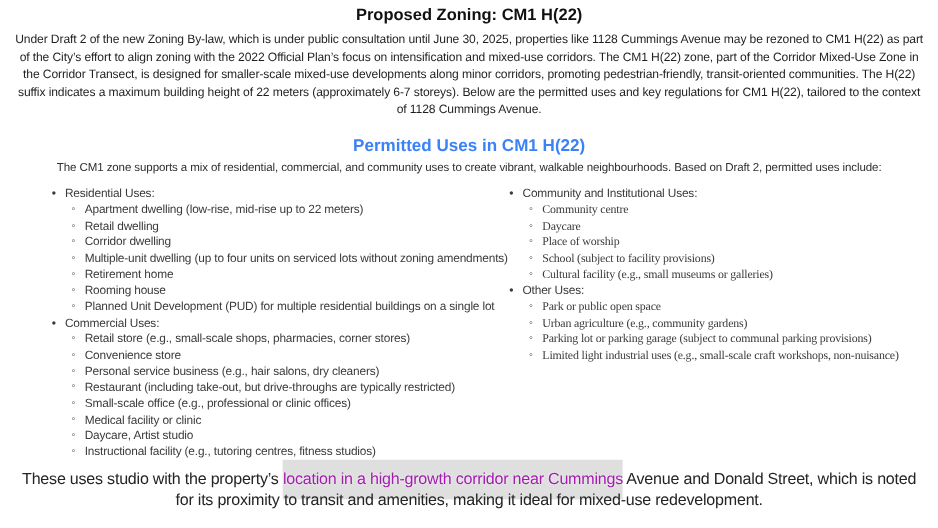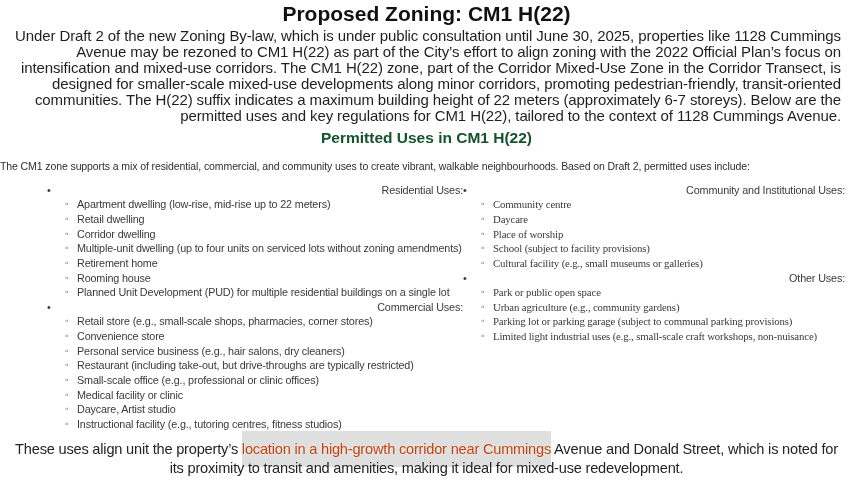--- a/index.html
+++ b/index.html
@@ -7,45 +7,46 @@
   body {
     background: #ffffff;
     font-family: "Liberation Sans", sans-serif;
     color: #1f1f1f;
   }
   .page { width: 853px; height: 480px; position: relative; }
 
   h1.title {
     margin-top: 3px;
     text-align: center;
-    font-size: 21px;
+    font-size: 15px;
     line-height: 22px;
     font-weight: 700;
     color: #111111;
     letter-spacing: 0;
   }
   p.intro {
     margin-top: 3px;
     padding: 0 12px;
-    text-align: right;
-    font-size: 15px;
+    text-align: center;
+    font-size: 11px;
     line-height: 16.1px;
     letter-spacing: -0.1px;
     color: #1f1f1f;
   }
   h2.section-heading {
-    margin-top: 2px;
+    margin-top: 14px;
     text-align: center;
     font-size: 15.5px;
     line-height: 21px;
     font-weight: 700;
-    color: #14532d;
+    color: #3b82f6;
   }
   p.subintro {
-    margin-top: 12px;
+    margin-top: 3px;
+    text-align: center;
     font-size: 10.5px;
     line-height: 13px;
     letter-spacing: -0.1px;
     color: #2e2e2e;
     white-space: nowrap;
   }
 
   .cols {
     display: flex;
     margin-top: 10px;
@@ -63,21 +64,21 @@
     color: #3a3a3a;
   }
   li.group { display: block; }
   .group-row { display: flex; }
   .bullet {
     flex: 0 0 12px;
     width: 12px;
     font-size: 11px;
     color: #3a3a3a;
   }
-  .group-label { flex: 1; text-align: right; }
+  .group-label { flex: 1; }
   ul.sub { list-style: none; margin-left: 18px; }
   li.item { display: flex; }
   .sub-bullet {
     flex: 0 0 12px;
     width: 12px;
     font-size: 10px;
     color: #3a3a3a;
   }
   .item-text { flex: 1; }
   .col-right .item-text { text-align: justify; font-family: Liberation Serif, serif; }
@@ -85,21 +86,21 @@
   p.closing {
     margin-top: 8px;
     padding: 0 10px;
     text-align: center;
     font-size: 14.6px;
     line-height: 19.5px;
     letter-spacing: -0.2px;
     color: #242424;
   }
   .closing .hl {
-    color: #c2410c;
+    color: #a21caf;
     padding: 10px 0;
     text-shadow: 0 0 2px rgba(255,255,255,0.9);
   }
 </style>
 </head>
 <body>
 
 <main class="page">
 
   <h1 class="title">Proposed Zoning: CM1 H(22)</h1>
@@ -238,15 +239,15 @@
             </li>
             <li class="item">
               <span class="sub-bullet">◦</span>
               <span class="item-text">Limited light industrial uses (e.g., small-scale craft workshops, non-nuisance)</span>
             </li>
           </ul>
         </li>
       </ul>
   </div>
 
-  <p class="closing"><span>These uses align unit the property’s </span><span class="hl" style="background: rgba(184, 184, 184, 0.45);">location in a high-growth corridor near Cummings</span><span> Avenue and Donald Street, which is noted for its proximity to transit and amenities, making it ideal for mixed-use redevelopment.</span></p>
+  <p class="closing"><span>These uses studio with the property’s </span><span class="hl" style="background: rgba(184, 184, 184, 0.45);">location in a high-growth corridor near Cummings</span><span> Avenue and Donald Street, which is noted for its proximity to transit and amenities, making it ideal for mixed-use redevelopment.</span></p>
 
 </main>
 
 </body></html>

